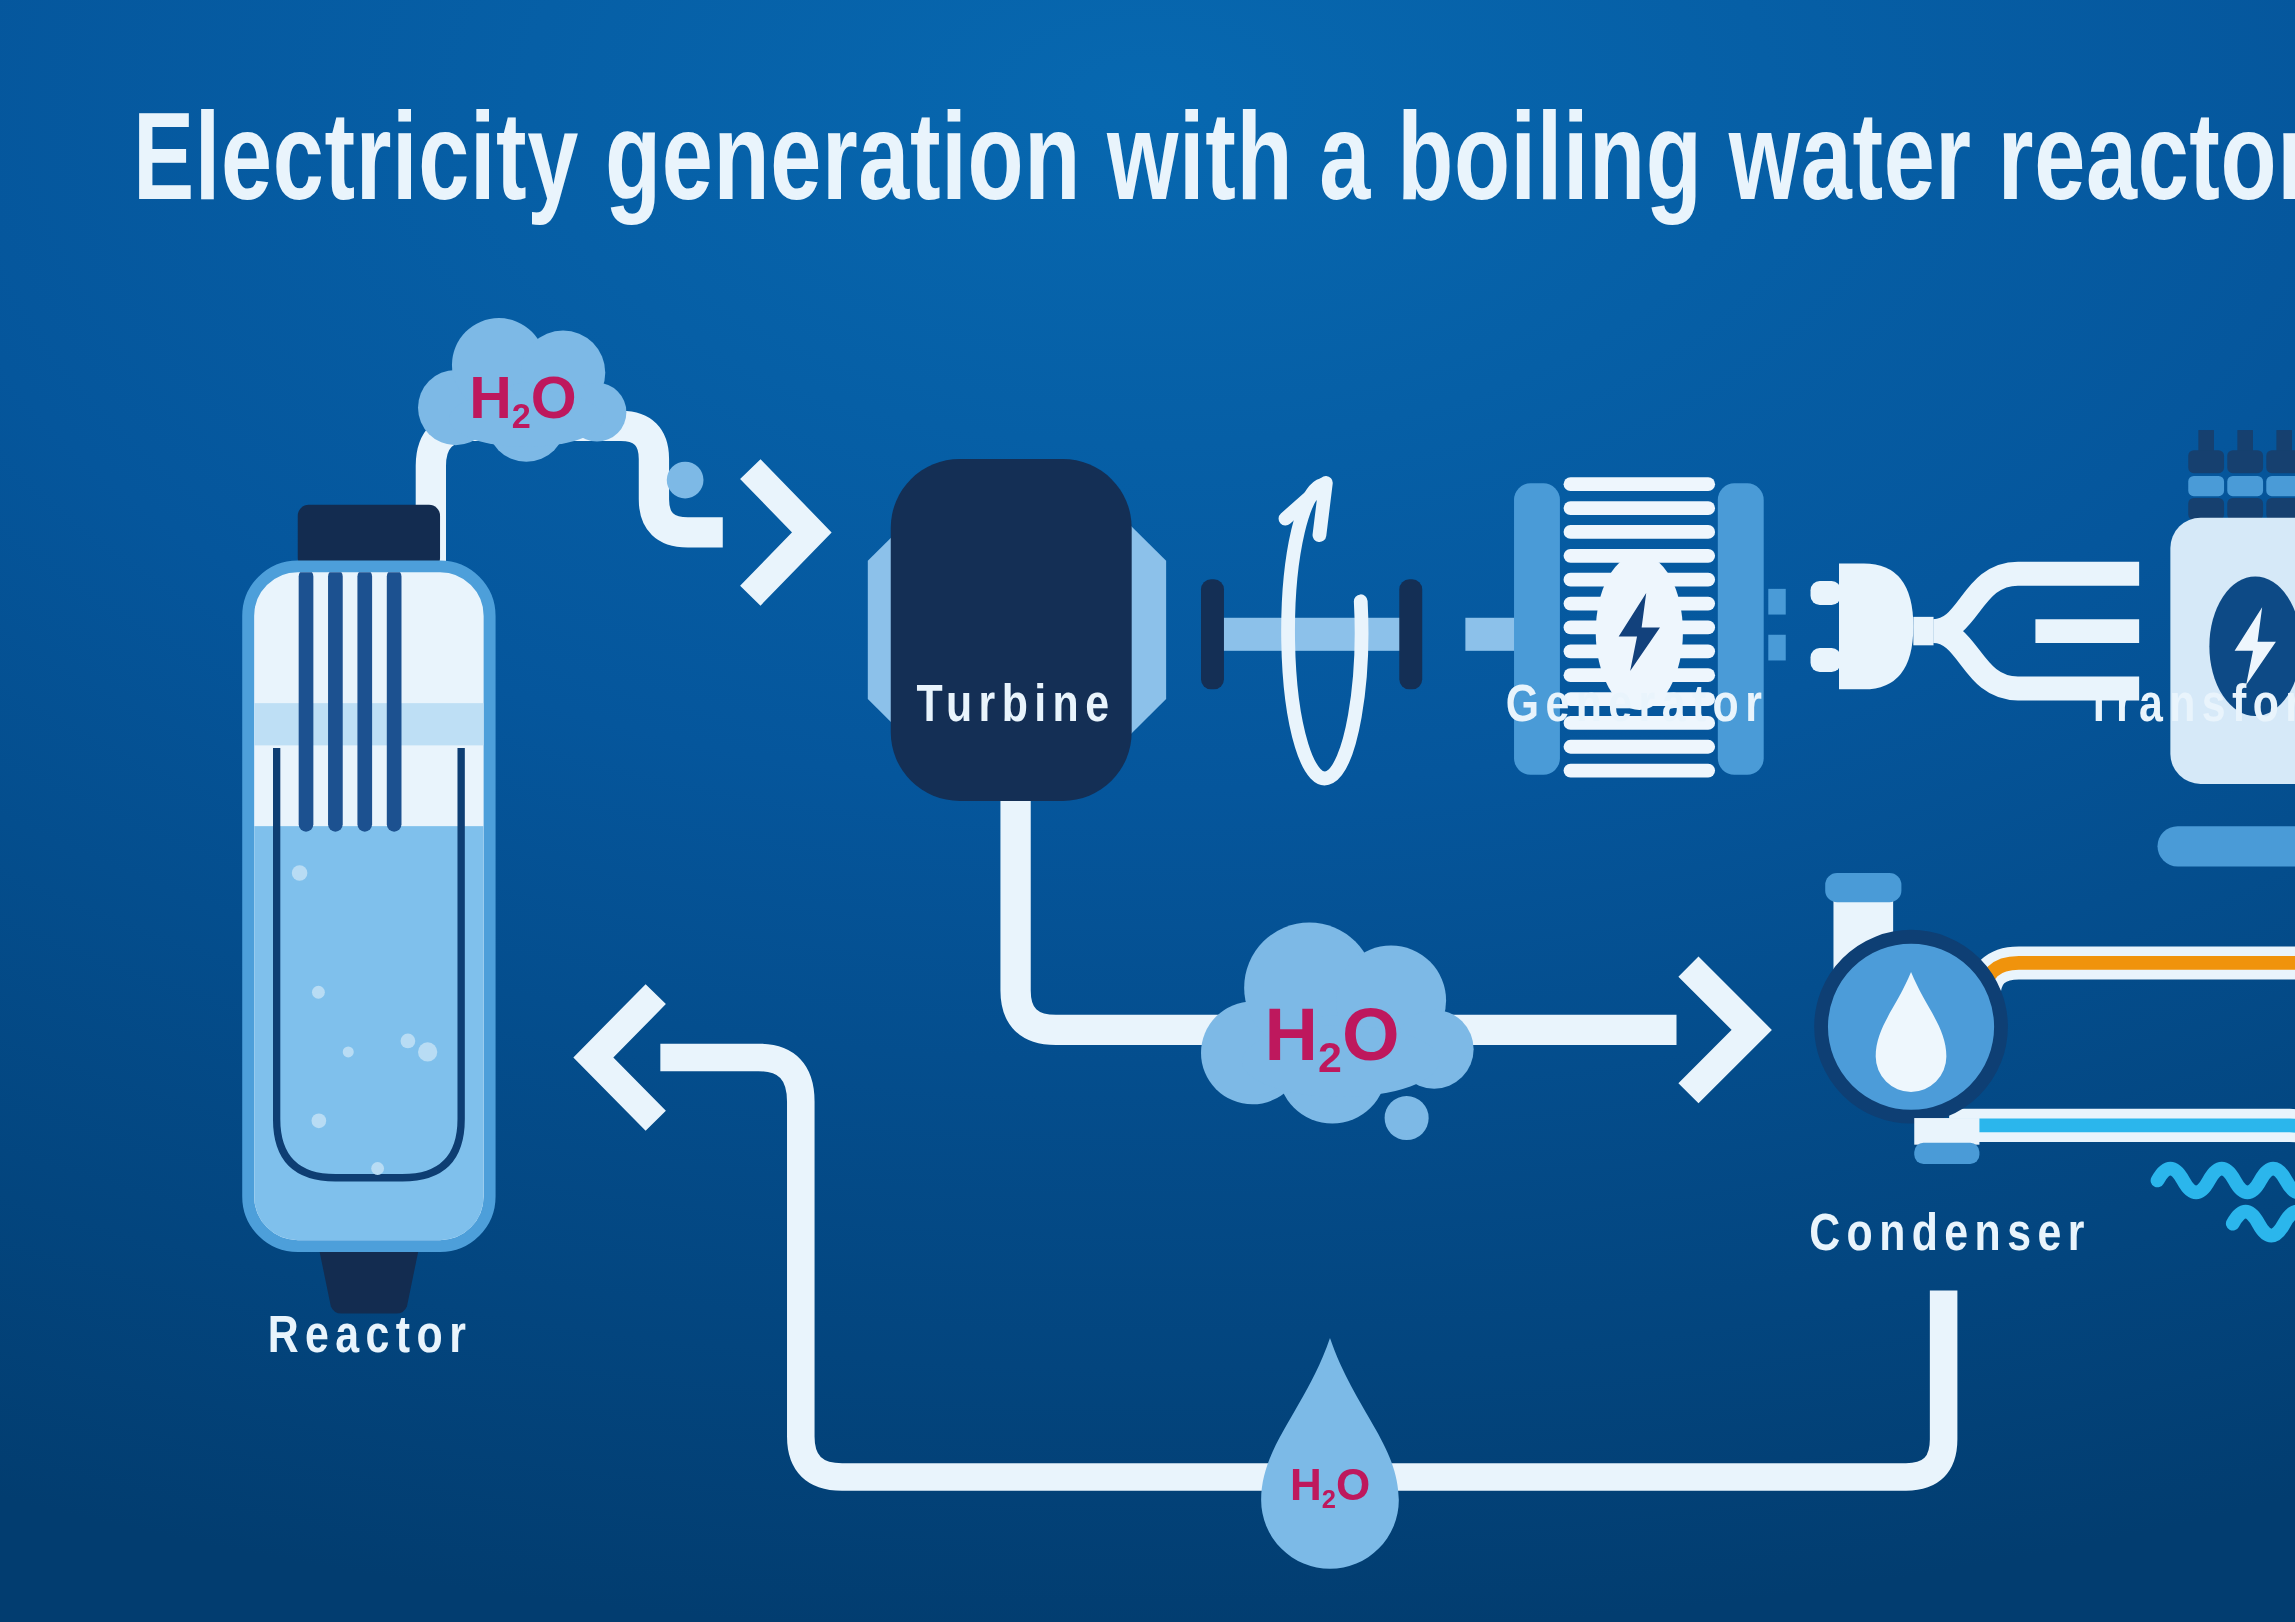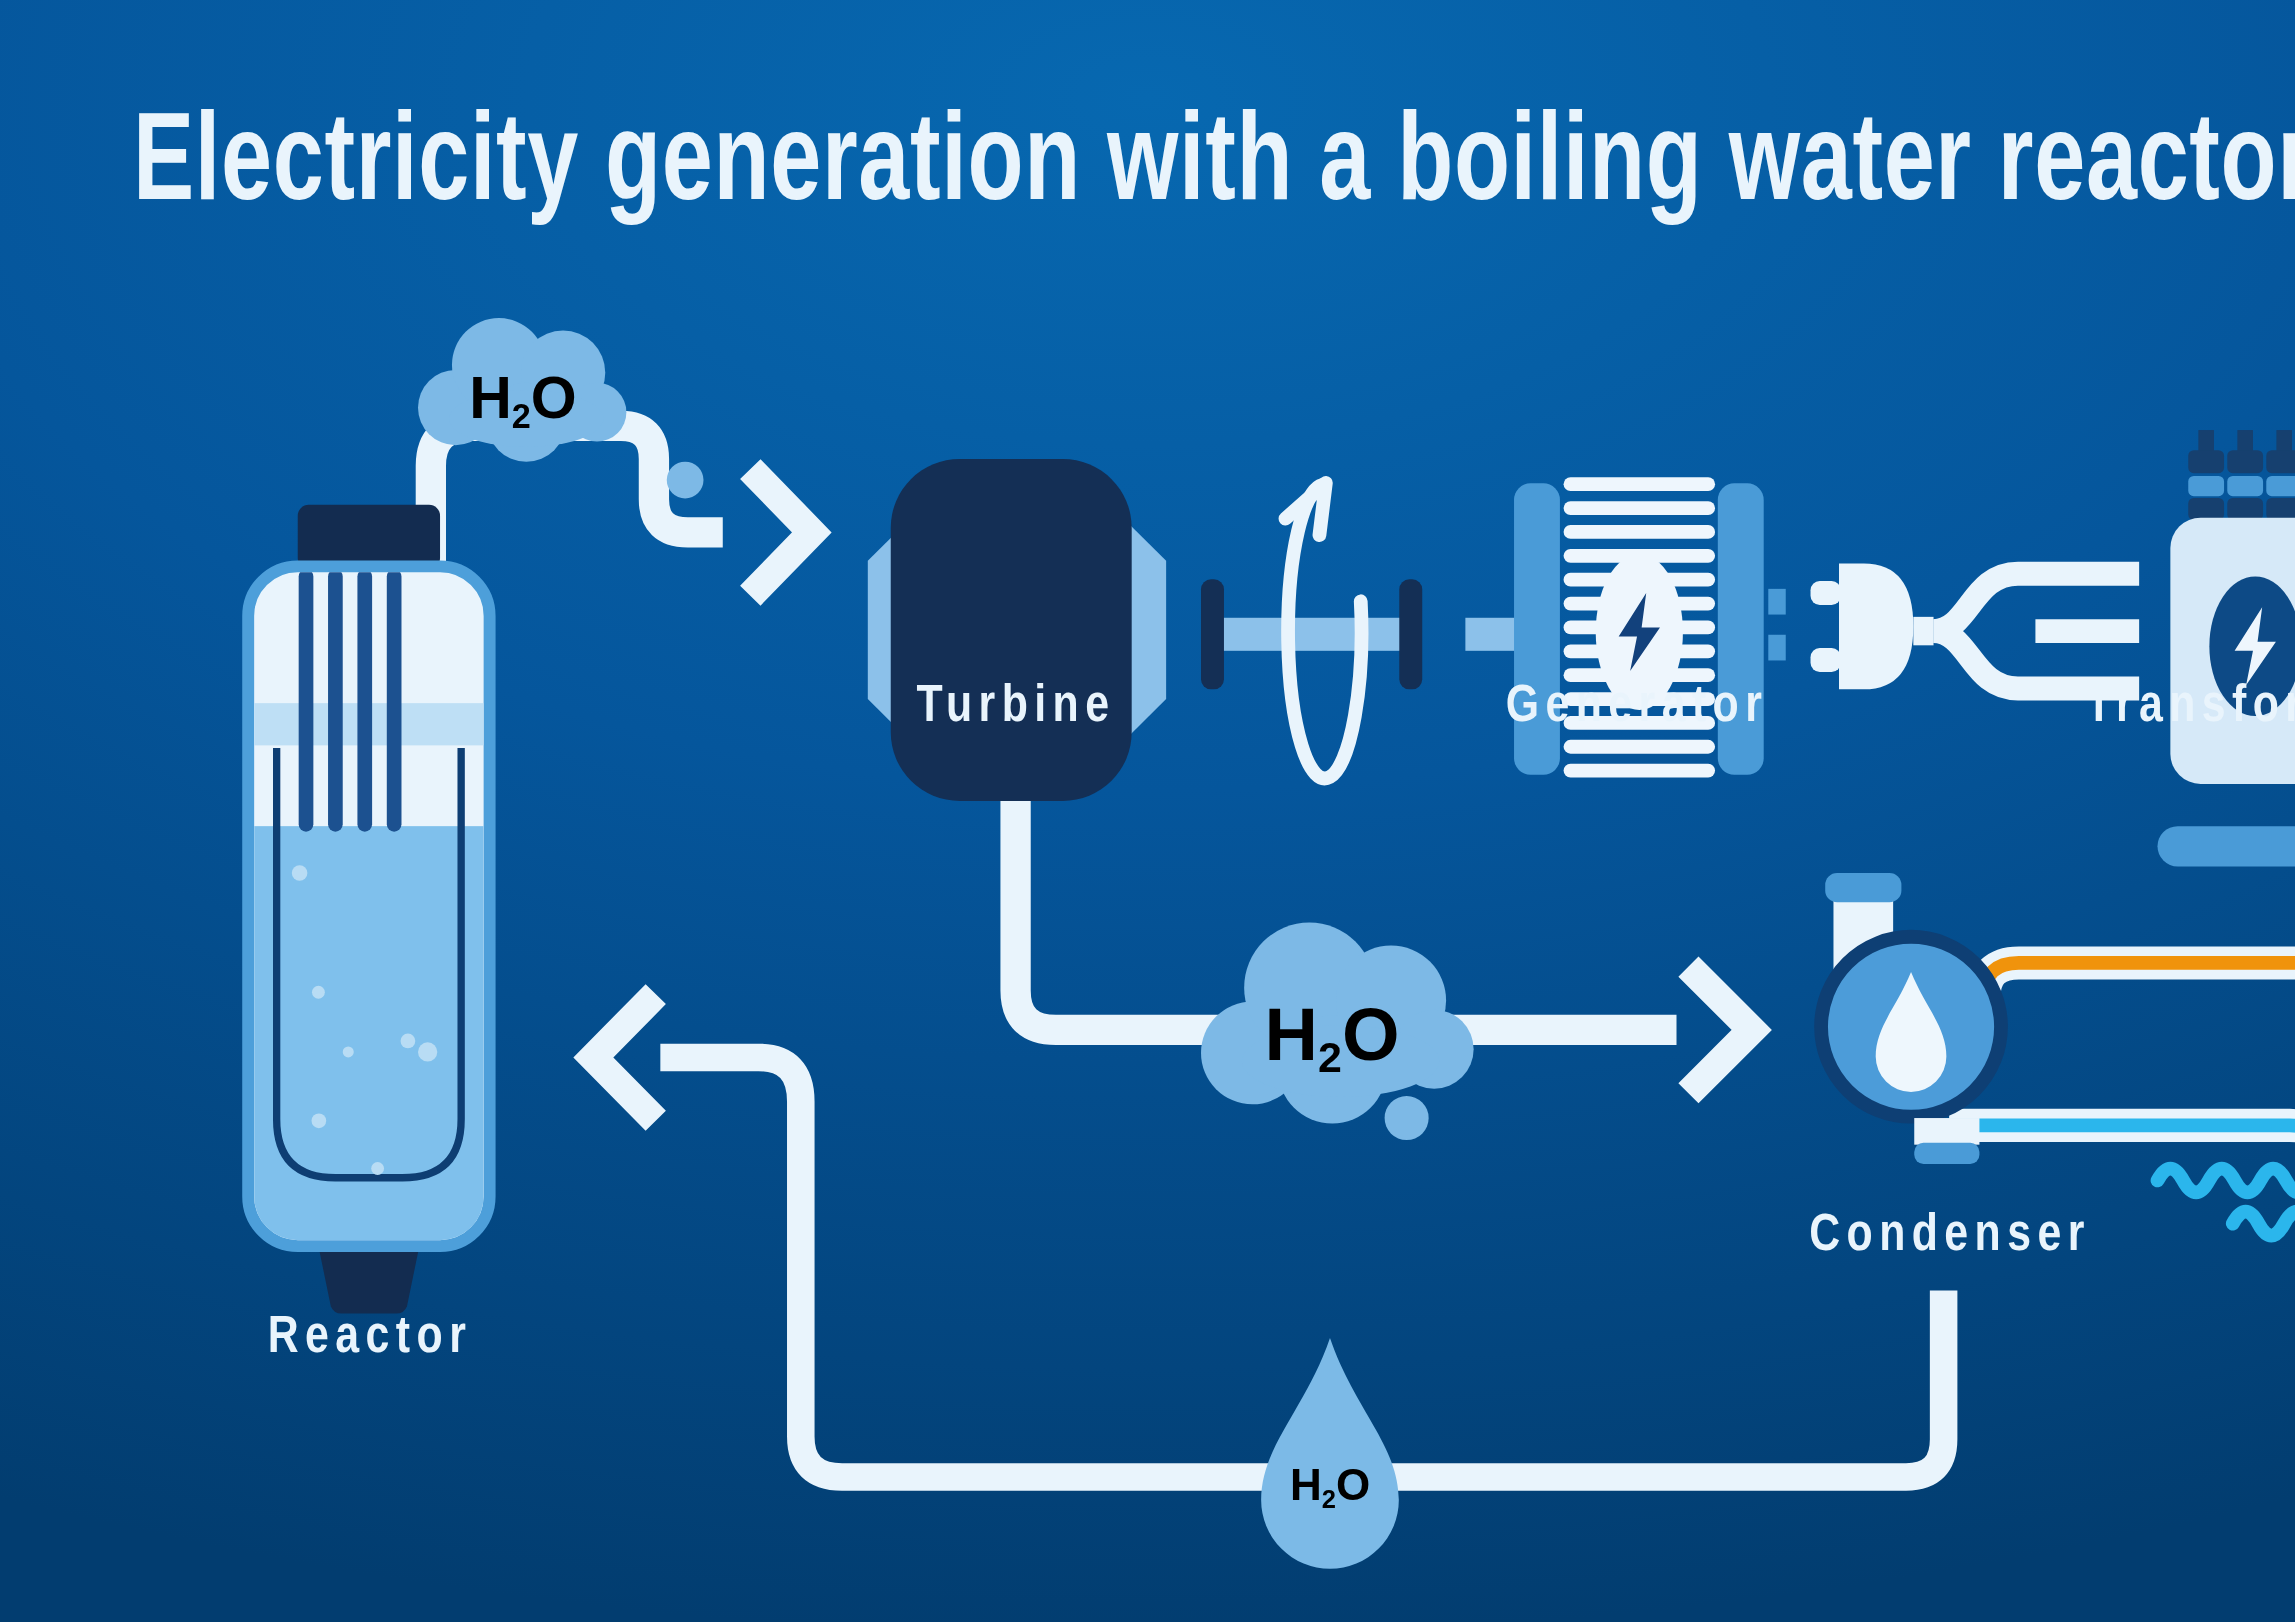--- a/index.html
+++ b/index.html
@@ -7,21 +7,21 @@
     width:3107px;height:1622px;overflow:hidden;position:relative;
     background:radial-gradient(120% 95% at 50% 6%, #0768b0 0%, #05569c 45%, #023d70 100%);
     font-family:"Liberation Sans",sans-serif;
   }
   #stage{position:absolute;left:0;top:0;width:3107px;height:1622px;}
   svg{position:absolute;left:0;top:0;}
   .txt{position:absolute;color:#e9f4fc;font-weight:700;white-space:nowrap;}
   .title{left:133px;top:94px;font-size:124px;line-height:1;letter-spacing:0.9px;
          transform:scaleX(.74);transform-origin:0 0;}
   .label{font-size:51px;letter-spacing:.15em;transform:translate(-50%,-50%) scaleX(.84);}
-  .h2o{color:#000000;transform:translate(-50%,-50%);}
+  .h2o{color:#be185d;transform:translate(-50%,-50%);}
   .h2o sub{font-size:.58em;vertical-align:-0.28em;font-weight:700;}
   .h2o.c1{font-size:59px;}
   .h2o.c2{font-size:74px;}
   .h2o.c3{font-size:44px;}
 </style>
 </head>
 <body>
 
 <div id="stage">
 <svg width="3107" height="1622" viewBox="0 0 6768 3534">

